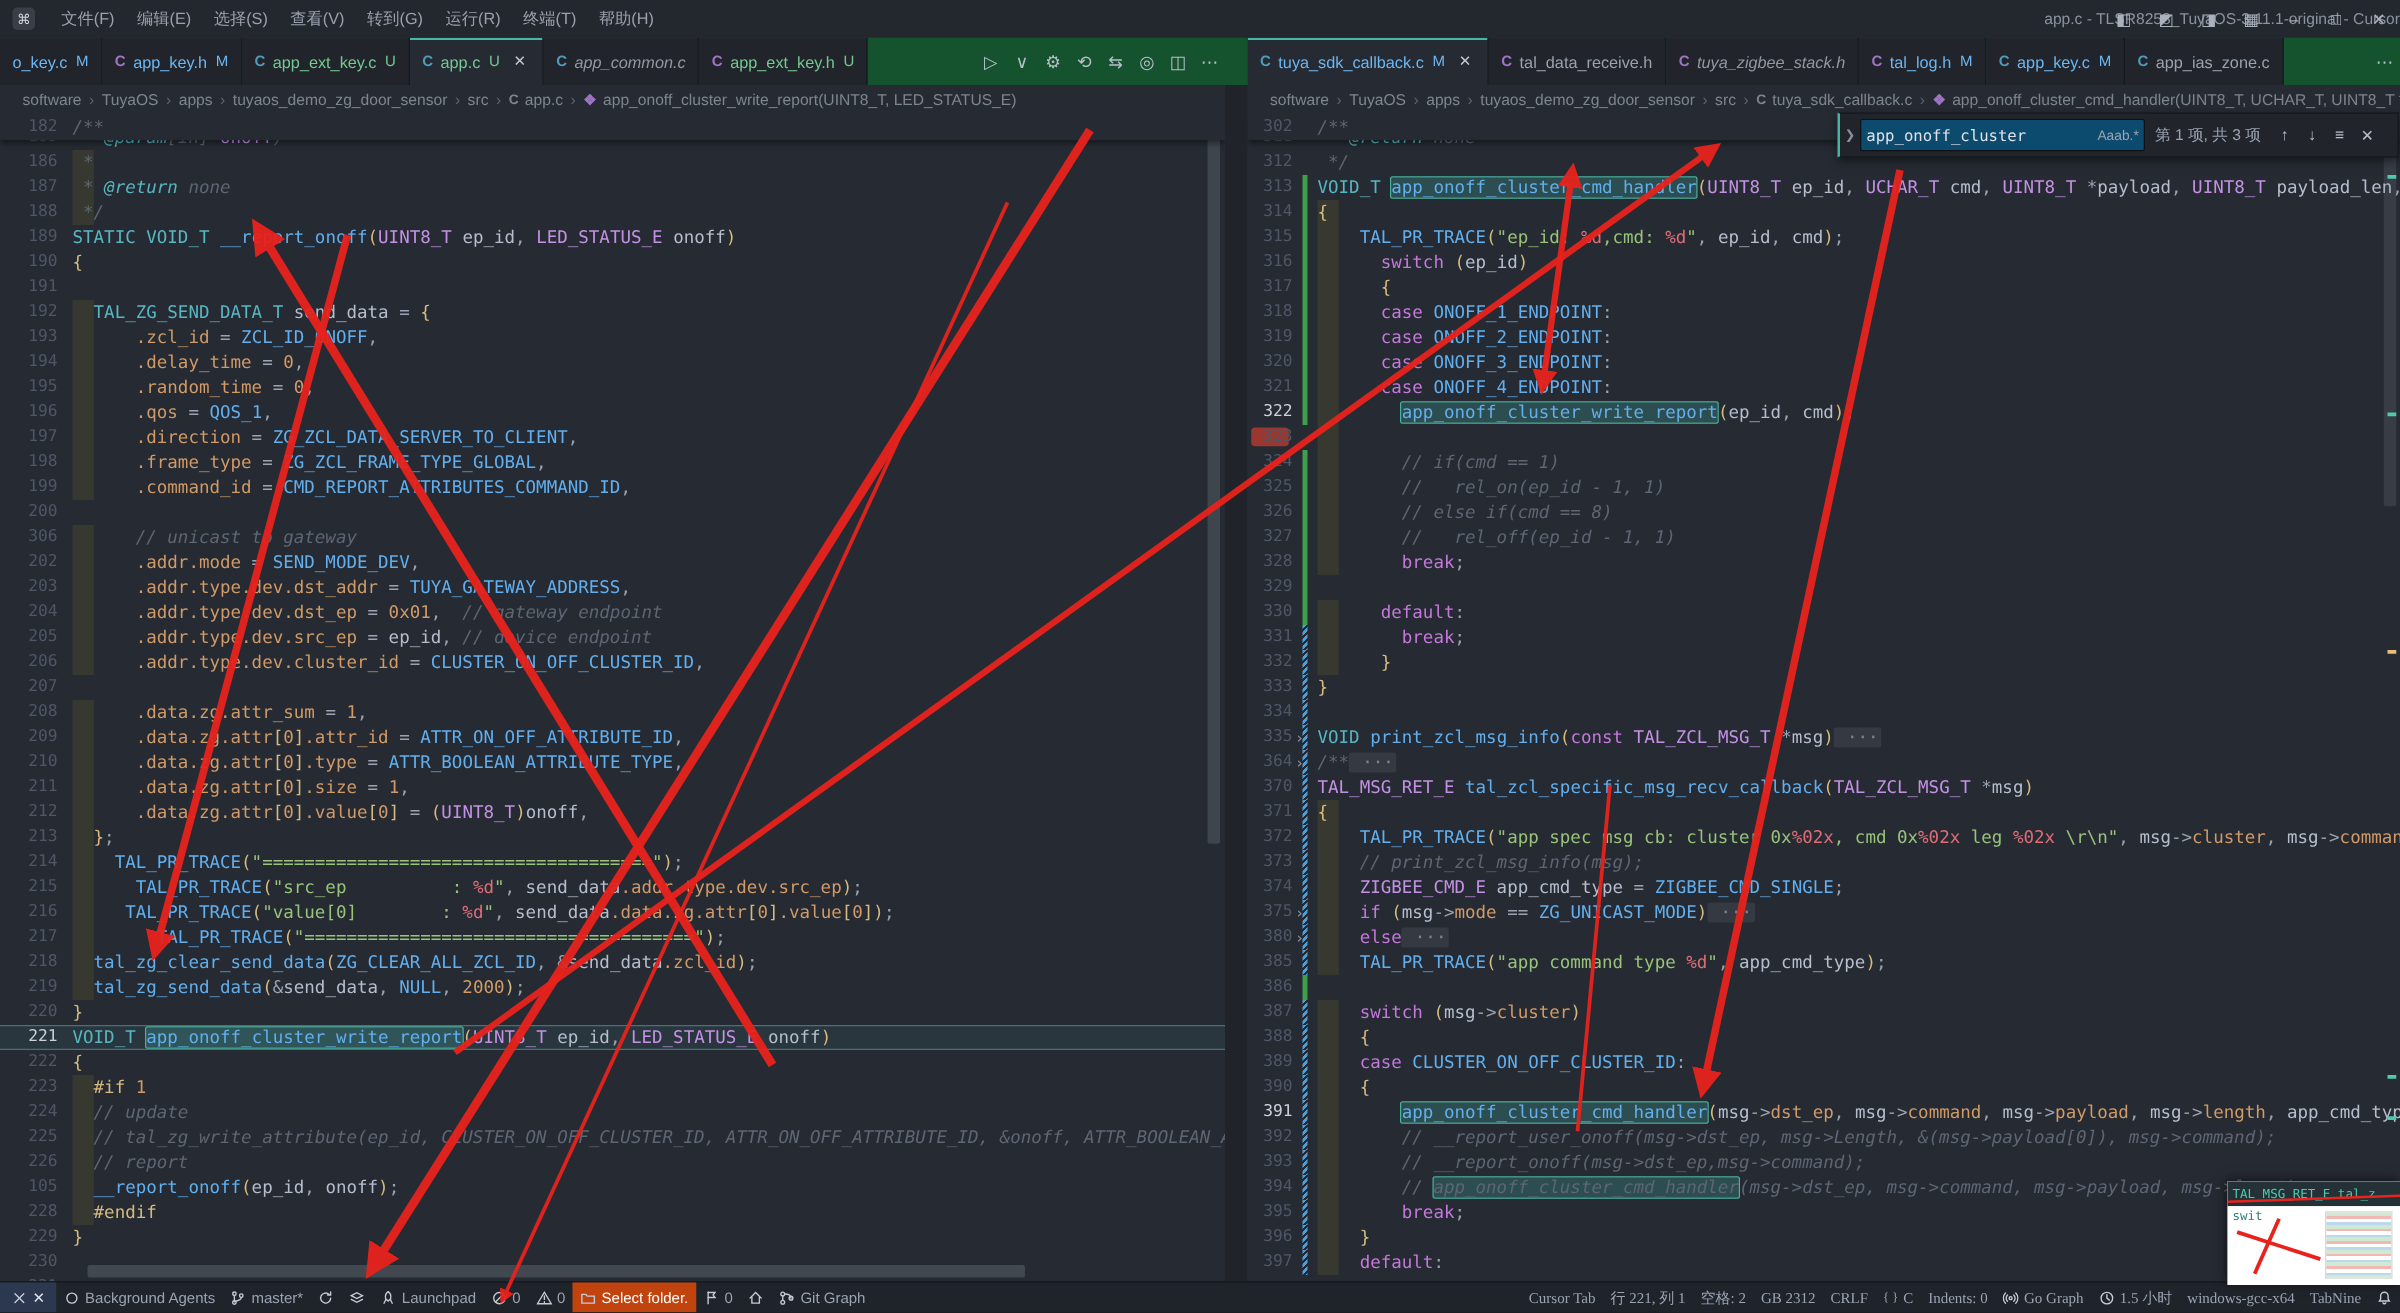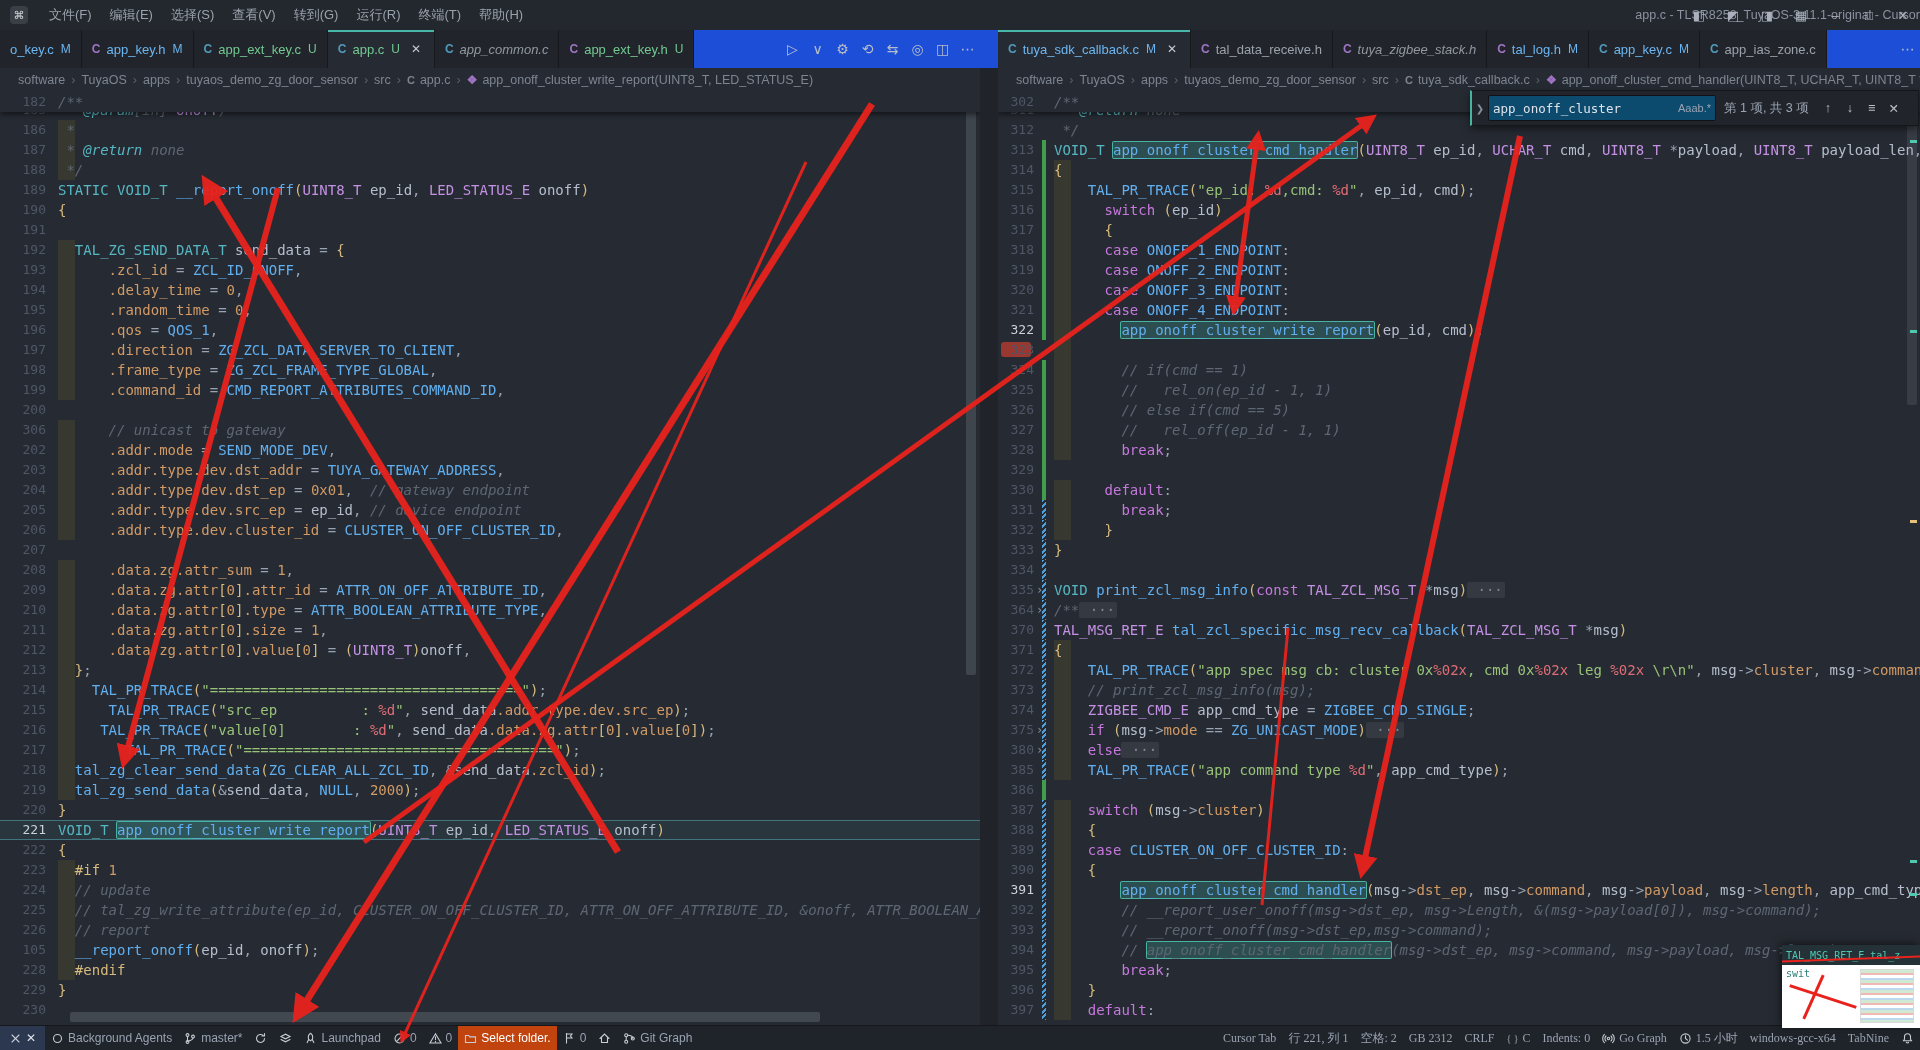--- a/index.html
+++ b/index.html
@@ -9,21 +9,21 @@
   
   #titlebar{position:absolute;left:0;top:0;right:0;height:30px;background:#23272e;
     display:flex;align-items:center;color:#9aa2ad;font-size:13px;border-bottom:1px solid #1a1d21;}
   #logo{width:18px;height:18px;margin:0 12px 0 10px;background:#3a3f47;border-radius:4px;
     display:flex;align-items:center;justify-content:center;color:#d0d5dc;font-size:11px;}
   .menu-item{padding:0 9px;height:100%;display:flex;align-items:center;cursor:default;}
   #win-title{position:absolute;left:16px;right:0;text-align:right;color:#8b93a0;font-size:12.5px;pointer-events:none;}
   #win-icons{margin-left:auto;display:flex;align-items:center;height:100%;z-index:2;}
   .wicon{width:34px;height:100%;display:flex;align-items:center;justify-content:center;color:#aab1bc;font-size:13px;}
   
-  #tabrow{position:absolute;left:0;top:30px;right:0;height:38px;background:#1d4ed8;display:flex;}
+  #tabrow{position:absolute;left:0;top:30px;right:0;height:38px;background:#14532d;display:flex;}
   .tabgroup{display:flex;height:100%;overflow:hidden;}
   #tg-left{width:980px;}
   #tg-right{width:922px;margin-left:18px;}
   .tab{display:flex;align-items:center;height:100%;padding:0 10px;background:#21252b;
     border-right:1px solid #16181c;font-size:13px;color:#9aa2ad;white-space:nowrap;position:relative;}
   .tab.active{background:#262b33;box-shadow:inset 0 2px 0 #47b7a9;}
   .tab .ficon{font-weight:bold;font-size:12px;margin-right:6px;}
   .ficon.c-blue{color:#519aba;} .ficon.c-purple{color:#a074c4;}
   .tab .badge{margin-left:7px;font-size:12px;}
   .tab .tclose{margin-left:8px;color:#c5cad3;font-size:12px;width:16px;text-align:center;border-radius:3px;}
@@ -350,21 +350,21 @@
       <div class="row"><div class="band"></div><div class="gitg"></div><span class="num">316</span><span class="code"><span class="tk tk-kw">      switch</span><span class="tk tk-br"> (</span><span class="tk tk-va">ep_id</span><span class="tk tk-br">)</span></span></div>
       <div class="row"><div class="band"></div><div class="gitg"></div><span class="num">317</span><span class="code"><span class="tk tk-br">      {</span></span></div>
       <div class="row"><div class="band"></div><div class="gitg"></div><span class="num">318</span><span class="code"><span class="tk tk-kw">      case</span><span class="tk tk-mc"> ONOFF_1_ENDPOINT</span><span class="tk tk-pu">:</span></span></div>
       <div class="row"><div class="band"></div><div class="gitg"></div><span class="num">319</span><span class="code"><span class="tk tk-kw">      case</span><span class="tk tk-mc"> ONOFF_2_ENDPOINT</span><span class="tk tk-pu">:</span></span></div>
       <div class="row"><div class="band"></div><div class="gitg"></div><span class="num">320</span><span class="code"><span class="tk tk-kw">      case</span><span class="tk tk-mc"> ONOFF_3_ENDPOINT</span><span class="tk tk-pu">:</span></span></div>
       <div class="row"><div class="band"></div><div class="gitg"></div><span class="num">321</span><span class="code"><span class="tk tk-kw">      case</span><span class="tk tk-mc"> ONOFF_4_ENDPOINT</span><span class="tk tk-pu">:</span></span></div>
       <div class="row bn"><div class="band"></div><div class="gitg"></div><span class="num">322</span><span class="code"><span class="tk tk-va">        </span><span class="tk tk-fn sel">app_onoff_cluster_write_report</span><span class="tk tk-br">(</span><span class="tk tk-va">ep_id</span><span class="tk tk-pu">, </span><span class="tk tk-va">cmd</span><span class="tk tk-br">)</span><span class="tk tk-pu">;</span></span></div>
       <div class="row"><div class="band"></div><div class="gitr"></div><span class="num">323</span><span class="code"></span></div>
       <div class="row"><div class="band"></div><div class="gitg"></div><span class="num">324</span><span class="code"><span class="tk tk-cm">        // if(cmd == 1)</span></span></div>
       <div class="row"><div class="band"></div><div class="gitg"></div><span class="num">325</span><span class="code"><span class="tk tk-cm">        //   rel_on(ep_id - 1, 1)</span></span></div>
-      <div class="row"><div class="band"></div><div class="gitg"></div><span class="num">326</span><span class="code"><span class="tk tk-cm">        // else if(cmd == 5)</span></span></div>
+      <div class="row"><div class="band"></div><div class="gitg"></div><span class="num">326</span><span class="code"><span class="tk tk-cm">        // else if(cmd == 8)</span></span></div>
       <div class="row"><div class="band"></div><div class="gitg"></div><span class="num">327</span><span class="code"><span class="tk tk-cm">        //   rel_off(ep_id - 1, 1)</span></span></div>
       <div class="row"><div class="band"></div><div class="gitg"></div><span class="num">328</span><span class="code"><span class="tk tk-kw">        break</span><span class="tk tk-pu">;</span></span></div>
       <div class="row"><div class="gitg"></div><span class="num">329</span><span class="code"></span></div>
       <div class="row"><div class="band"></div><div class="gitg"></div><span class="num">330</span><span class="code"><span class="tk tk-kw">      default</span><span class="tk tk-pu">:</span></span></div>
       <div class="row"><div class="band"></div><div class="gitb"></div><span class="num">331</span><span class="code"><span class="tk tk-kw">        break</span><span class="tk tk-pu">;</span></span></div>
       <div class="row"><div class="band"></div><div class="gitb"></div><span class="num">332</span><span class="code"><span class="tk tk-br">      }</span></span></div>
       <div class="row"><div class="gitb"></div><span class="num">333</span><span class="code"><span class="tk tk-br">}</span></span></div>
       <div class="row"><div class="gitb"></div><span class="num">334</span><span class="code"></span></div>
       <div class="row"><div class="gitb"></div><span class="num">335</span><span class="chev">›</span><span class="code"><span class="tk tk-ty">VOID </span><span class="tk tk-fn">print_zcl_msg_info</span><span class="tk tk-br">(</span><span class="tk tk-kw">const</span><span class="tk tk-tp"> TAL_ZCL_MSG_T</span><span class="tk tk-pu"> *</span><span class="tk tk-va">msg</span><span class="tk tk-br">)</span><span class="tk tk-el"> ···</span></span></div>
       <div class="row"><div class="gitb"></div><span class="num">364</span><span class="chev">›</span><span class="code"><span class="tk tk-cm">/**</span><span class="tk tk-el"> ···</span></span></div>

